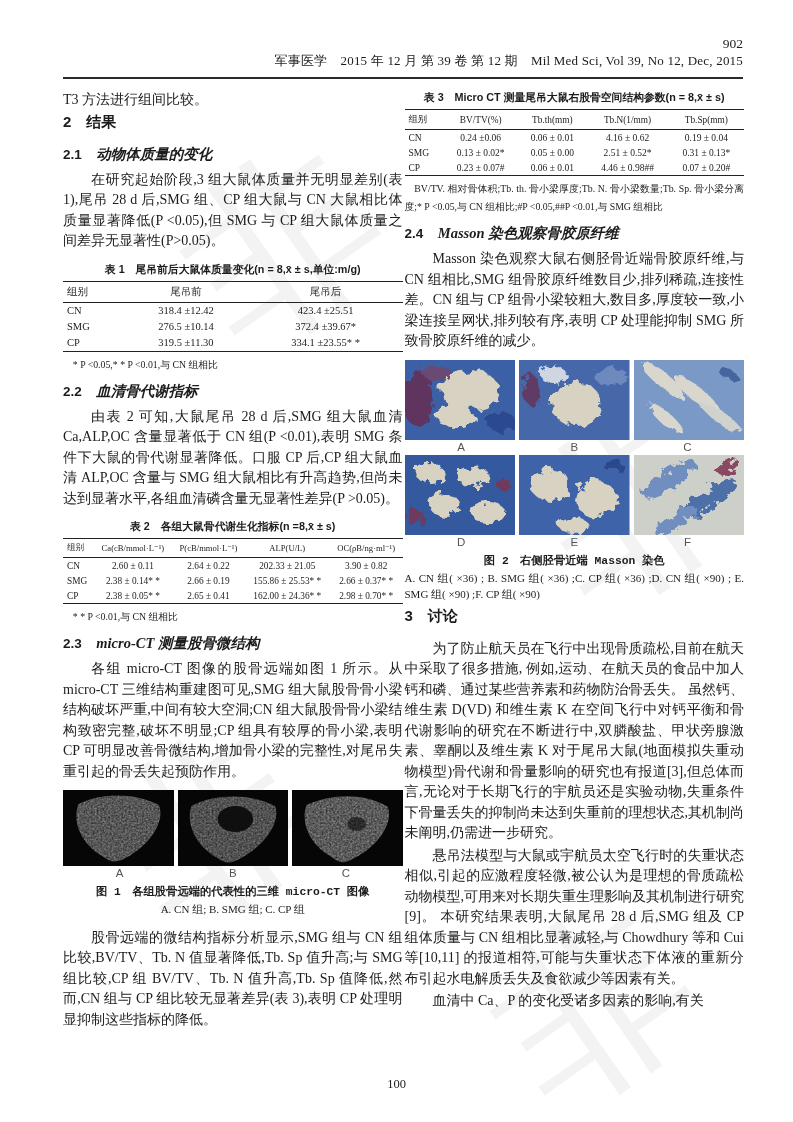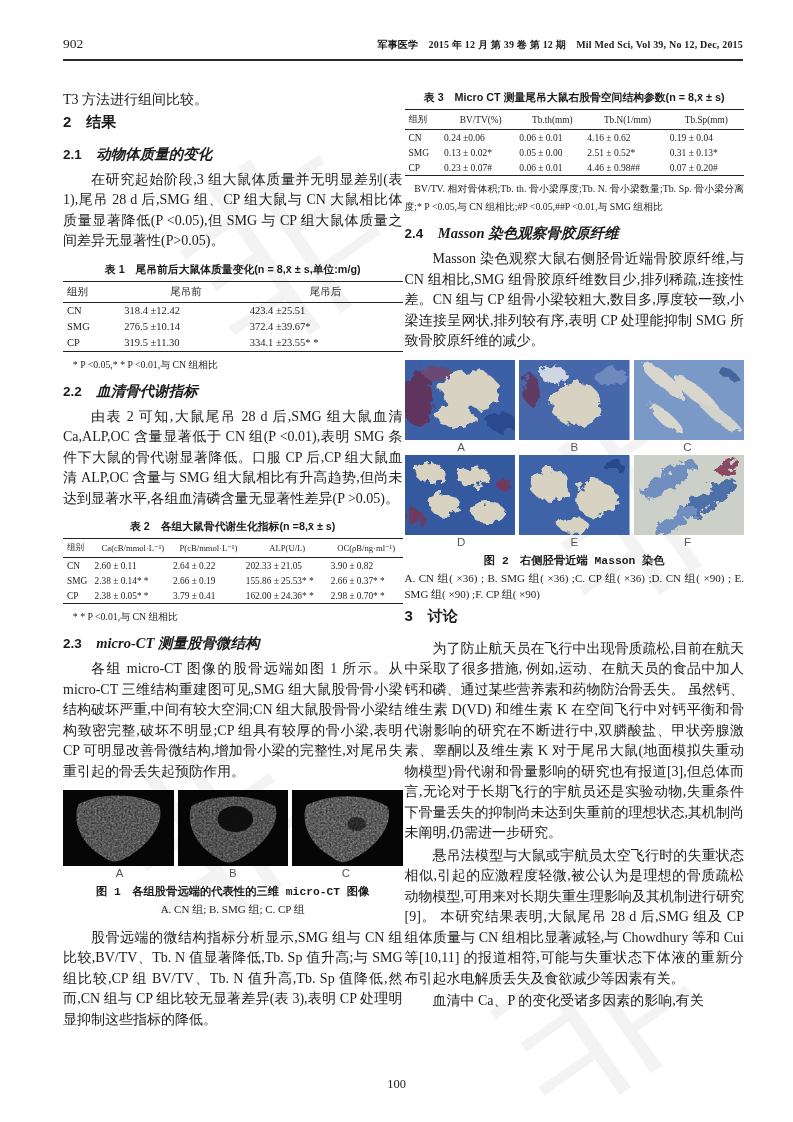--- a/index.html
+++ b/index.html
@@ -3,39 +3,39 @@
 <meta charset="utf-8">
 <style>
   html,body{margin:0;padding:0;background:#e9e9e9;}
   .page{position:relative;width:793px;height:1122px;margin:0 auto;background:#ffffff;
         font-family:"Liberation Serif","DejaVu Serif",serif;color:#1c1c1c;overflow:hidden;}
   
   .wm{position:absolute;font-size:190px;color:#000;opacity:0.045;font-family:"DejaVu Sans",sans-serif;
       transform:rotate(-35deg);pointer-events:none;user-select:none;z-index:0;}
   
   .hdr{position:absolute;top:36px;left:63px;right:50px;display:flex;align-items:flex-end;
-       justify-content:space-between;border-bottom:2px solid #2a2a2a;padding-bottom:7px;z-index:2;}
+       justify-content:space-between;border-bottom:2px solid #2a2a2a;padding-bottom:7px;z-index:2;flex-direction:column;}
   .hdr .pno{font-size:13.5px;}
-  .hdr .jline{font-size:10px;letter-spacing:0.2px;font-weight:bold;}
+  .hdr .jline{font-size:13px;letter-spacing:0.2px;}
   
   .content{position:absolute;top:80px;left:63px;right:49px;display:flex;gap:2px;z-index:1;}
   .col{width:50%;}
   p.body{font-size:14px;line-height:20.5px;text-align:justify;text-indent:2em;margin:0 0 2px 0;}
   p.noindent{text-indent:0;}
   .h2{font-family:"Liberation Sans","DejaVu Sans",sans-serif;font-weight:bold;font-size:15px;
       margin:1px 0 13px 0;}
   .h3{font-weight:bold;font-style:italic;font-size:14.5px;margin:8px 0 6px 0;}
   .h3 .num{font-style:normal;font-family:"Liberation Sans",sans-serif;font-size:13.5px;}
   
   .tblwrap{margin:10px 0 6px 0;}
   .tcap{font-family:"Liberation Sans","DejaVu Sans",sans-serif;font-weight:bold;font-size:10.8px;
         text-align:center;margin:0 0 5px 0;line-height:14px;}
   table{width:100%;border-collapse:collapse;border-top:1.6px solid #222;border-bottom:1.6px solid #222;}
   th{font-weight:normal;font-size:9.6px;border-bottom:1px solid #222;padding:3px 1px;white-space:nowrap;}
-  td{font-size:10px;padding:2.5px 1px;text-align:left;white-space:nowrap;}
+  td{font-size:10px;padding:2.5px 1px;text-align:center;white-space:nowrap;}
   th:first-child,td:first-child{text-align:left;padding-left:4px;}
   .t1 th{font-size:10.5px;} .t1 td{font-size:10.5px;}
   .t2 th{font-size:8.6px;} .t2 td{font-size:9.3px;}
   .t3 th{font-size:9.3px;} .t3 td{font-size:9.5px;}
   .fnote{font-size:9.8px;line-height:18px;margin:4px 0 2px 0;text-align:justify;text-indent:1em;color:#222;}
   
   .figrow{display:flex;gap:4px;margin-top:8px;}
   .panel{flex:1;height:76px;background:#000;overflow:hidden;}
   .panel svg{display:block;width:100%;height:100%;}
   .hpanel{flex:1;height:80px;overflow:hidden;}
@@ -150,21 +150,21 @@
             <tr>
               <td>SMG</td>
               <td>2.38 ± 0.14* *</td>
               <td>2.66 ± 0.19</td>
               <td>155.86 ± 25.53* *</td>
               <td>2.66 ± 0.37* *</td>
             </tr>
             <tr>
               <td>CP</td>
               <td>2.38 ± 0.05* *</td>
-              <td>3.79 ± 0.41</td>
+              <td>2.65 ± 0.41</td>
               <td>162.00 ± 24.36* *</td>
               <td>2.98 ± 0.70* *</td>
             </tr>
           </tbody>
         </table>
         <div class="fnote">* * P &lt;0.01,与 CN 组相比</div>
       </div>
 
       <div class="h3"><span class="num">2.3</span>　<span>micro-CT 测量股骨微结构</span></div>
       <p class="body">各组 micro-CT 图像的股骨远端如图 1 所示。从 micro-CT 三维结构重建图可见,SMG 组大鼠股骨骨小梁结构破坏严重,中间有较大空洞;CN 组大鼠股骨骨小梁结构致密完整,破坏不明显;CP 组具有较厚的骨小梁,表明 CP 可明显改善骨微结构,增加骨小梁的完整性,对尾吊失重引起的骨丢失起预防作用。</p>

